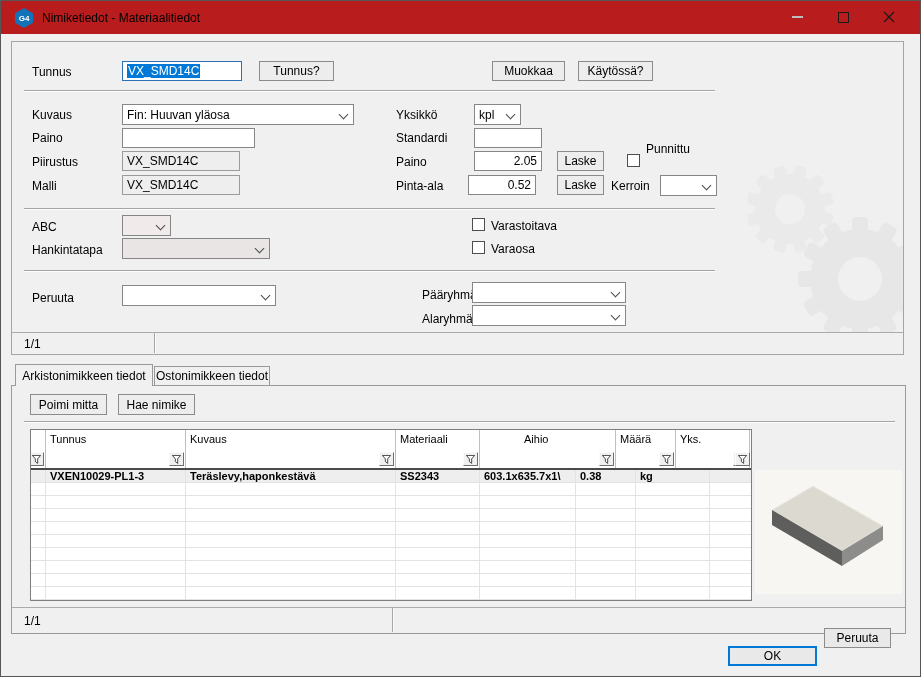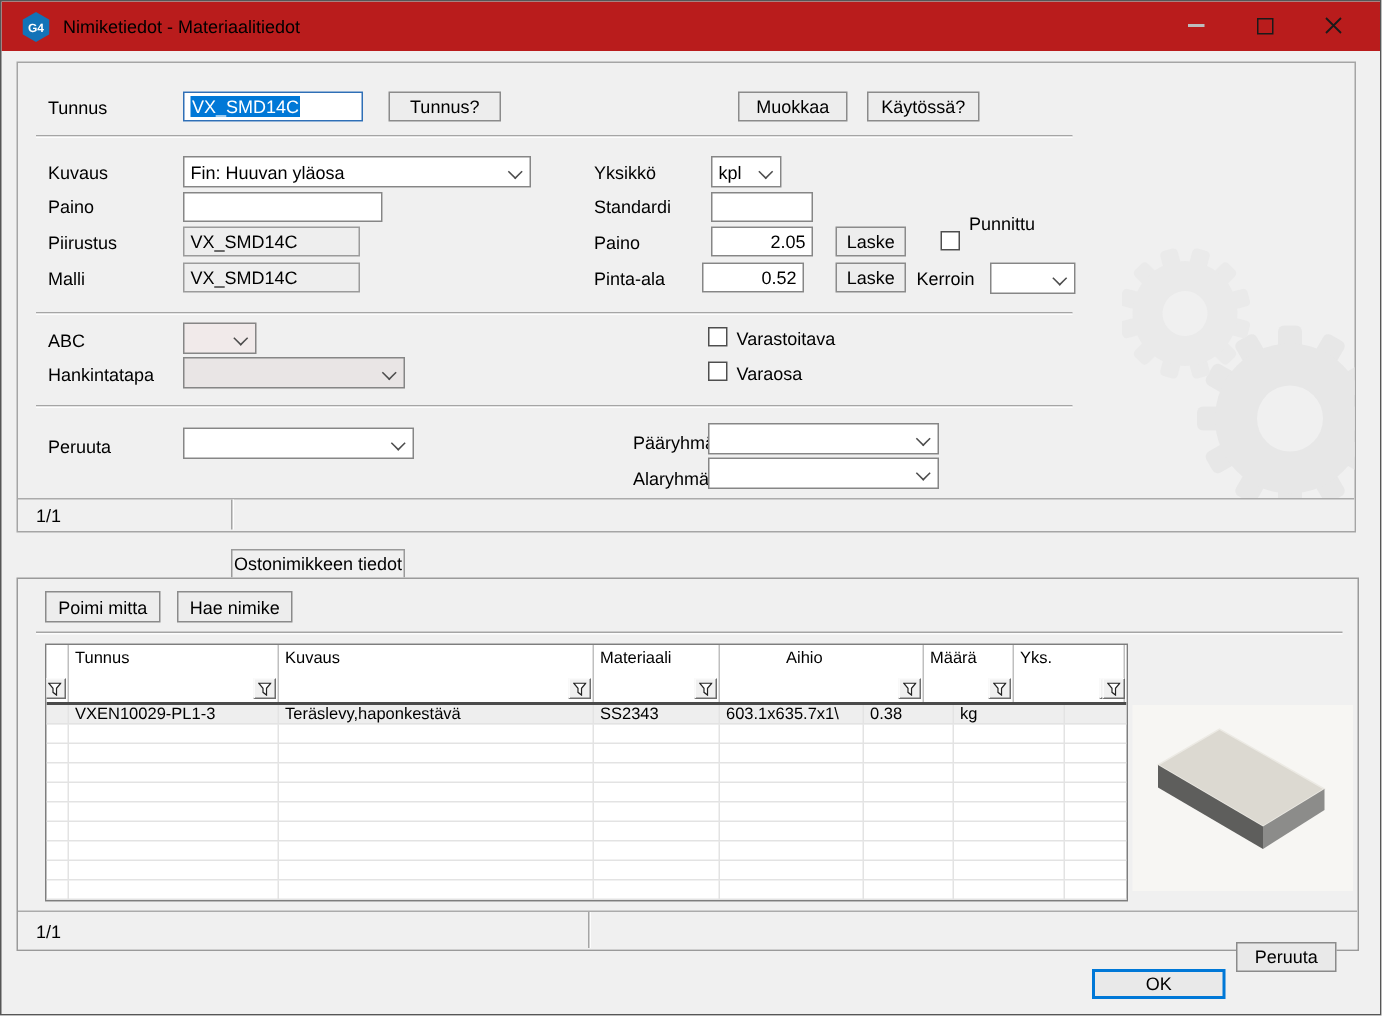--- a/index.html
+++ b/index.html
@@ -48,21 +48,21 @@
   
   .grid { position:absolute; left:18px; top:43px; width:722px; height:172px;
           border:1px solid #7e7e7e; background:#fff; overflow:hidden; }
   .ghead { display:flex; height:40px; background:#fff; border-bottom:2px solid #4a4a4a; }
   .hcell { position:relative; flex:0 0 auto; border-right:1px solid #bfbfbf; }
   .hcell.fill { flex:1 1 auto; border-right:none; }
   .hlab { position:absolute; left:4px; top:3px; font-size:11px; white-space:nowrap; }
   .fbtn { position:absolute; right:1px; bottom:2px; width:15px; height:14px; background:#f0f0f0;
           border:1px solid; border-color:#fbfbfb #6e6e6e #6e6e6e #fbfbfb; padding:0;
           display:flex; align-items:center; justify-content:center; }
-  .grow { display:flex; height:13px; }
+  .grow { display:flex; height:13px;font-weight:bold; }
   .grow.sel { background:#eeeeee; }
   .gcell { flex:0 0 auto; border-right:1px solid #e3e3e3; border-bottom:1px solid #e3e3e3;
            font-size:11px; line-height:11px; padding:1px 4px 0 4px; white-space:nowrap; overflow:hidden; }
   .gcell.fill { flex:1 1 auto; border-right:none; }
   .preview { position:absolute; left:743px; top:84px; width:147px; height:124px; background:#f7f6f3; }
   
   .footer-btn { position:absolute; height:20px; background:#e9e9e9; border:1px solid #8b8b8b;
                 display:flex; align-items:center; justify-content:center; font-size:12px; }
   .footer-btn.default { border:2px solid #0078d7; }
 </style>
@@ -186,20 +186,23 @@
     <div class="combo" style="left:460px;top:263px;width:154px">
       <i class="arr"></i>
     </div>
 
     <div class="status-strip" style="height:22px">
       <span style="padding-left:12px">1/1</span>
     </div>
     <div class="vdiv" style="left:142px;bottom:1px;height:20px"></div>
   </div>
 
+  <div class="tab active" style="left:14px;top:363px;width:138px;height:22px">
+    <span>Arkistonimikkeen tiedot</span>
+  </div>
   <div class="tab" style="left:153px;top:365px;width:116px;height:19px">
     <span>Ostonimikkeen tiedot</span>
   </div>
 
   <div class="tab-panel">
     <button class="btn" style="left:18px;top:8px;width:77px;height:21px">Poimi mitta</button>
     <button class="btn" style="left:106px;top:8px;width:77px;height:21px">Hae nimike</button>
 
     <div class="sep" style="left:12px;top:35px;width:871px"></div>
 

